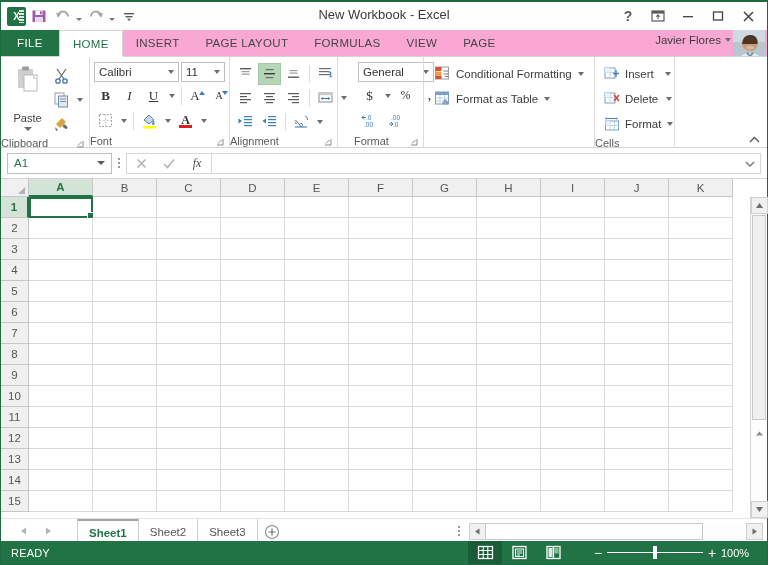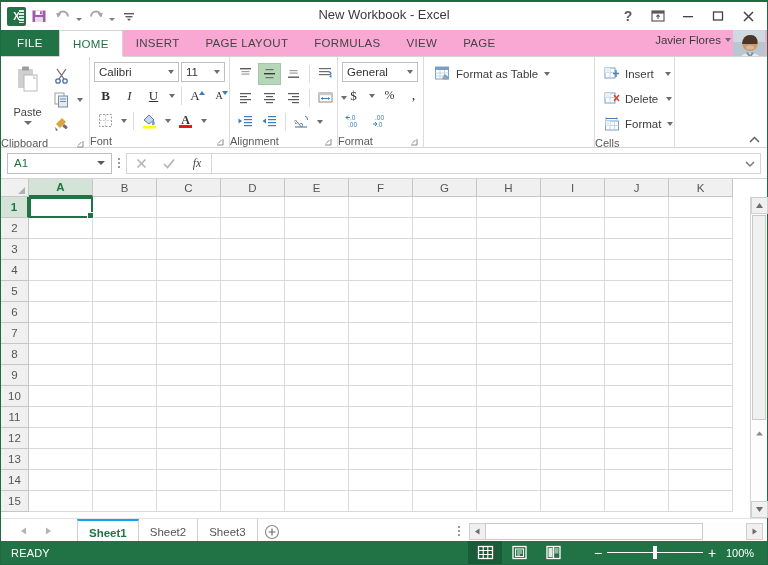--- a/index.html
+++ b/index.html
@@ -60,21 +60,21 @@
   .groups { display:flex; height:92px; align-items:stretch; }
   .group { position:relative; display:flex; flex-direction:column; justify-content:space-between;
            padding:3px 0 0 0; }
   .group + .group { border-left:1px solid #dcdcdc; }
   .gbody { flex:1; display:flex; align-items:flex-start; padding:2px 4px 0 4px; }
   .glabel { height:16px; line-height:16px; text-align:left; font-size:11px; color:#5a5a5a;
             position:relative; }
   .glabel .dlg { position:absolute; right:4px; top:2px; width:9px; height:9px; }
   .bigbtn { display:flex; flex-direction:column; align-items:center; width:46px; padding-top:2px;
             font-size:11px; color:#444; cursor:default; }
-  .bigbtn .lbl { margin-top:12px; }
+  .bigbtn .lbl { margin-top:18px; }
   .bigbtn .caret { width:0;height:0;border-left:4px solid transparent;border-right:4px solid transparent;
                    border-top:4px solid #6d6d6d; margin-top:3px; }
   .srow { display:flex; align-items:center; gap:1px; height:23px; }
   .sbtn { width:23px; height:22px; display:flex; align-items:center; justify-content:center;
           cursor:default; border:1px solid transparent; }
   .sbtn.on { background:#b5d6b7; border:1px solid #a4c8a6; }
   .dcaret { width:11px; height:22px; display:flex; align-items:center; justify-content:center;
             cursor:default; }
   .dcaret i { width:0;height:0;border-left:3.5px solid transparent;border-right:3.5px solid transparent;
               border-top:4px solid #6d6d6d; }
@@ -148,21 +148,21 @@
   .vmid { position:absolute; left:1px; right:1px; top:225px; height:22px; display:flex;
           align-items:center; justify-content:center; cursor:default; }
 
   
   .sheetbar { position:relative; height:26px; background:#fff; display:flex; align-items:center;
               padding-left:18px; border-top:1px solid #e3e3e3; }
   .navarrows { display:flex; align-items:center; gap:14px; width:58px; }
   .stab { height:25px; padding:0 11px; display:flex; align-items:center; font-size:11.5px;
           color:#555; border-right:1px solid #cfcfcf; cursor:default; }
   .stab.active { color:#217346; font-weight:bold; background:#fff; border:1px solid #cfcfcf;
-                 border-bottom:none; border-top:2px solid #0ea5e9; height:26px; margin-bottom:-1px; }
+                 border-bottom:none; border-top:2px solid #a3a3a3; height:26px; margin-bottom:-1px; }
   .addsheet { width:28px; height:25px; display:flex; align-items:center; justify-content:center;
               cursor:default; }
   .hs-area { position:absolute; left:452px; right:4px; top:2px; height:21px; display:flex;
              align-items:center; gap:4px; }
   .hgrip { width:12px; height:18px; display:flex; align-items:center; justify-content:center; cursor:col-resize; }
   .hgrip i { width:2px; height:11px;
              background-image:repeating-linear-gradient(to bottom,#9a9a9a 0 2px,transparent 2px 4px); }
   .hscroll { flex:1; height:17px; position:relative; background:#fdfdfd; display:flex; }
   .hthumb { position:absolute; left:16px; width:218px; top:0; bottom:0; background:#fff;
             border:1px solid #c9c9c9; }
@@ -172,21 +172,21 @@
             display:flex; align-items:center; color:#fff; font-size:11px; }
   .status .ready { padding-left:10px; letter-spacing:.2px; }
   .status .vbtns { position:absolute; left:467px; display:flex; align-items:center; }
   .vbtn { width:34px; height:23px; display:flex; align-items:center; justify-content:center; cursor:default; }
   .vbtn.on { background:#1a5c38; }
   .zoom { position:absolute; right:8px; display:flex; align-items:center; gap:0; }
   .zm { width:18px; text-align:center; font-size:14px; cursor:default; }
   .ztrack { width:96px; height:23px; position:relative; display:flex; align-items:center; cursor:default; }
   .ztrack .line { position:absolute; left:0; right:0; top:11px; height:1px; background:#fff; }
   .ztrack .thumb { position:absolute; left:46px; top:5px; width:4px; height:13px; background:#fff; }
-  .zval { width:38px; text-align:center; font-size:11px; }
+  .zval { width:38px; text-align:left; font-size:11px; }
 </style>
 </head>
 <body>
 
 <div class="app">
 
   <div class="titlebar">
     <div class="qat">
       <div class="xl-logo">X</div>
       <div class="qat-btn">
@@ -542,21 +542,21 @@
           <span>Alignment</span>
           <span class="dlg">
             <svg width="9" height="9" viewBox="0 0 9 9">
               <path d="M1 7 L7 7 L7 1" fill="none" stroke="#8a8a8a" stroke-width="1"></path>
               <path d="M2 5.5 L5.5 2" stroke="#8a8a8a" stroke-width="1"></path>
             </svg>
           </span>
         </div>
       </div>
 
-      <div class="group" style="width:86px;">
+      <div class="group" style="width:86px;padding-left:16px;">
         <div class="gbody" style="flex-direction:column;gap:2px;">
           <div class="combo" style="width:76px;">
             <span class="cval">General</span>
             <span class="cdd">
                 <i></i>
               </span>
           </div>
           <div class="srow">
             <div class="sbtn">
               <span style="font-size:13px;color:#333;font-family:'Liberation Serif',serif;">$</span>
@@ -594,20 +594,31 @@
             <svg width="9" height="9" viewBox="0 0 9 9">
               <path d="M1 7 L7 7 L7 1" fill="none" stroke="#8a8a8a" stroke-width="1"></path>
               <path d="M2 5.5 L5.5 2" stroke="#8a8a8a" stroke-width="1"></path>
             </svg>
           </span>
         </div>
       </div>
 
       <div class="group" style="width:171px;">
         <div class="gbody" style="flex-direction:column;gap:2px;padding-left:7px;">
+          <div class="wide-item">
+            <svg width="17" height="17" viewBox="0 0 17 17">
+              <rect x="1.5" y="2" width="13" height="12" fill="#fff" stroke="#9e9e9e" stroke-width="1"></rect>
+              <rect x="1.5" y="2" width="6" height="4" fill="#d94f3d"></rect>
+              <rect x="1.5" y="6.5" width="6" height="3.6" fill="#e8a33d"></rect>
+              <rect x="1.5" y="10.5" width="6" height="3.5" fill="#d94f3d"></rect>
+              <path d="M9.5 6 L14 6 M9.5 9 L14 9 M11 11.5 L14 11.5" stroke="#7a7a7a" stroke-width="1"></path>
+            </svg>
+            <span>Conditional Formatting</span>
+            <span class="wcaret"></span>
+          </div>
           <div class="wide-item">
             <svg width="17" height="17" viewBox="0 0 17 17">
               <rect x="1.5" y="2" width="13" height="12" fill="#fff" stroke="#7a9ec4" stroke-width="1"></rect>
               <rect x="1.5" y="2" width="13" height="3" fill="#7a9ec4"></rect>
               <path d="M1.5 8 L14.5 8 M1.5 11 L14.5 11 M6 5 L6 14 M10.5 5 L10.5 14" stroke="#bdd0e2" stroke-width="0.9"></path>
               <path d="M9 11 q3 1 4 4 l-5 -1 z" fill="#9e9e9e"></path>
               <path d="M11 9 L15 13 L13.5 14.5 L9.5 10.5 Z" fill="#6d9ec9"></path>
             </svg>
             <span>Format as Table</span>
             <span class="wcaret"></span>

